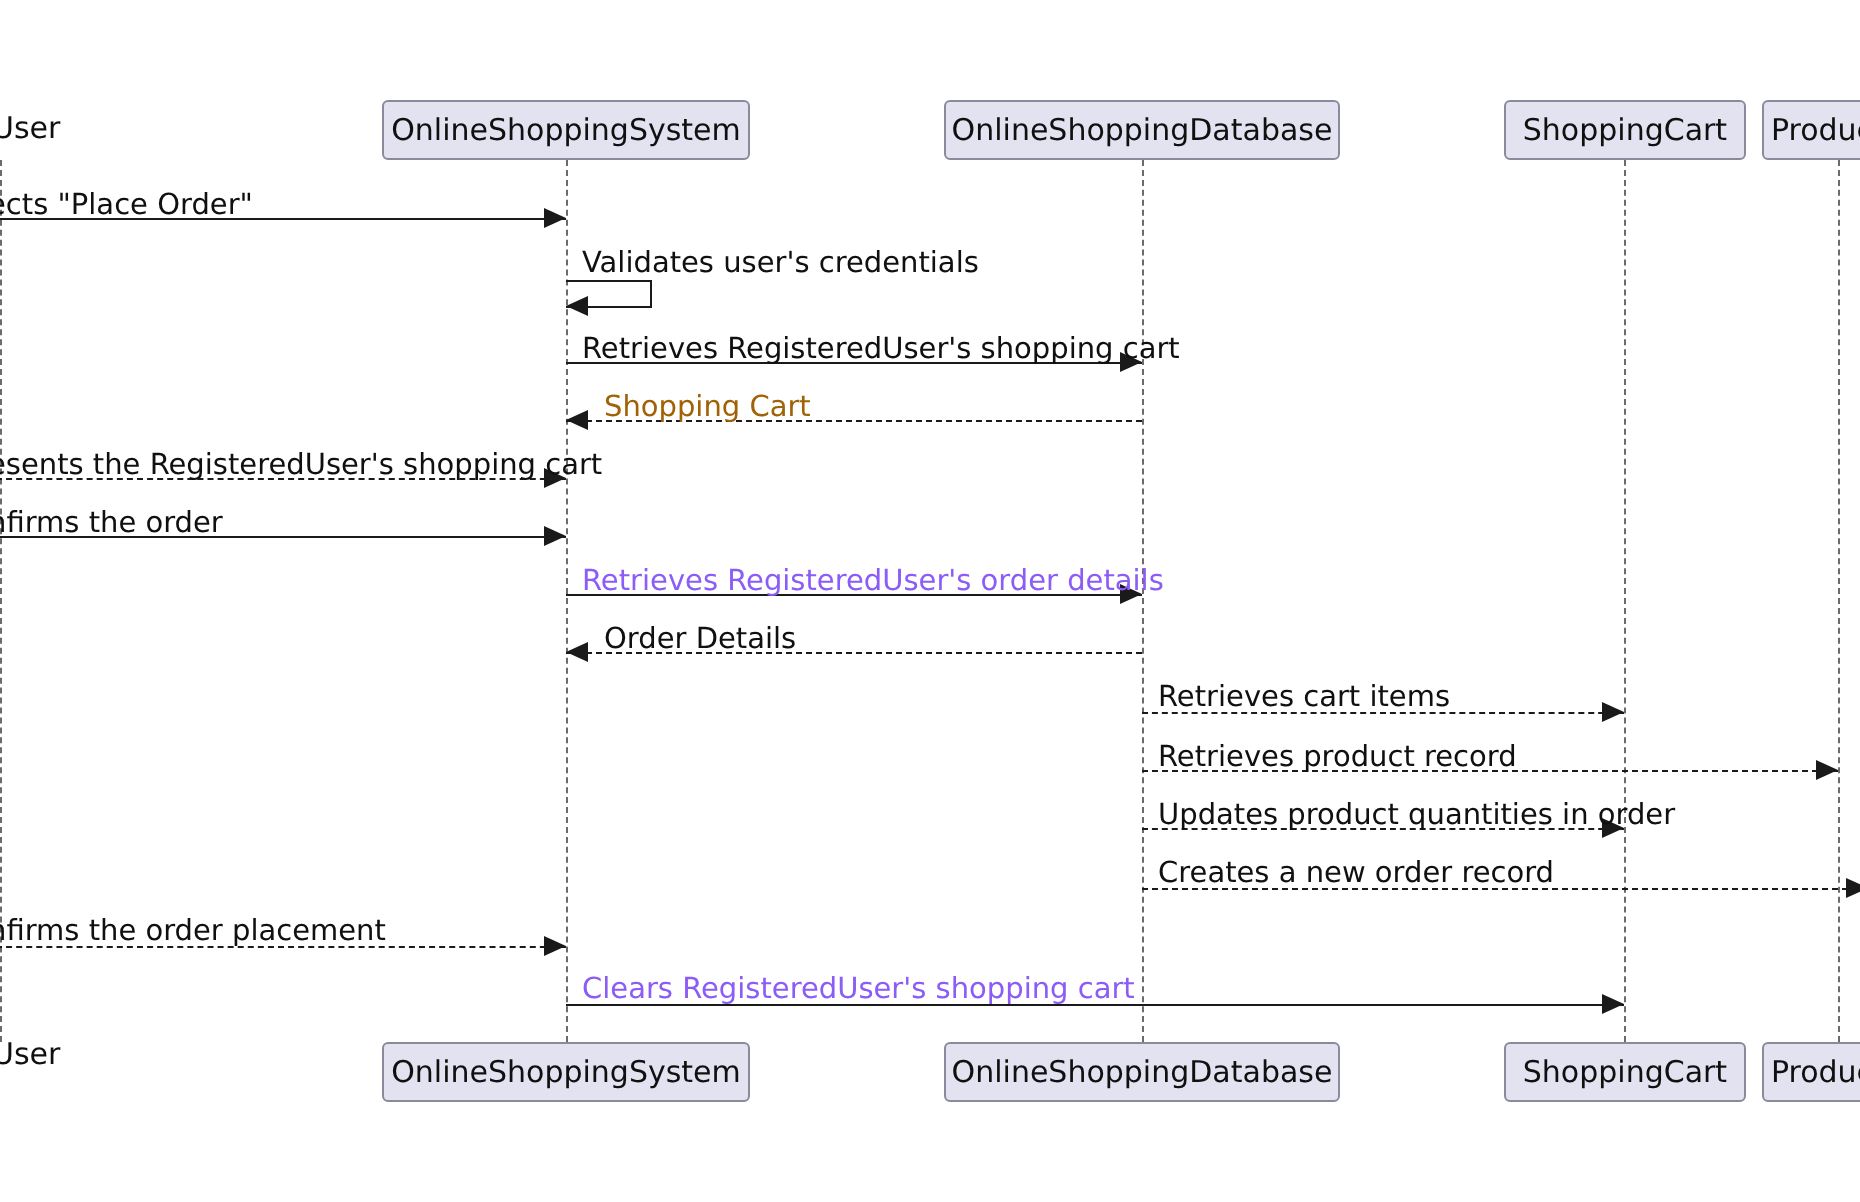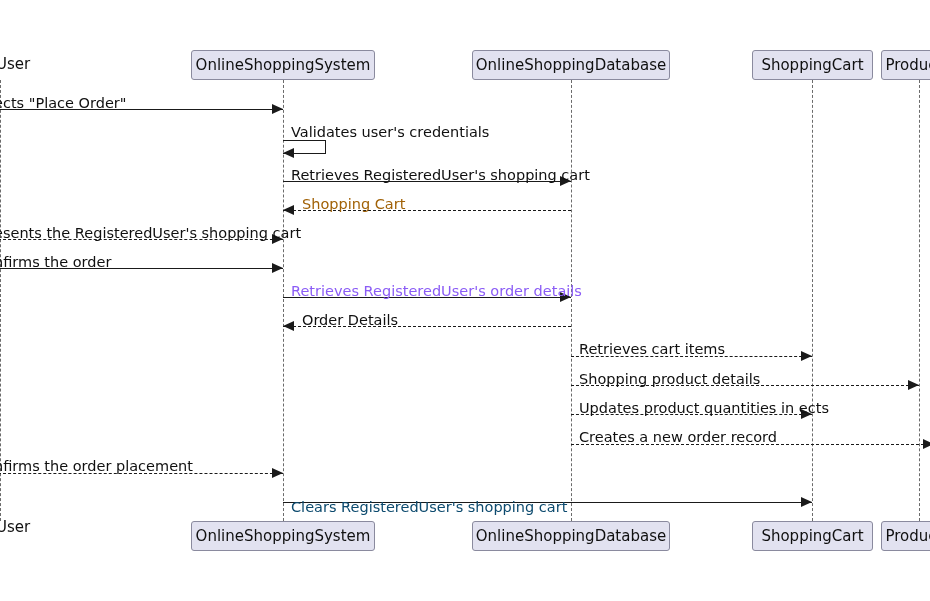--- a/index.html
+++ b/index.html
@@ -126,26 +126,26 @@
     <div class="arrowhead right" style="top: 292px; left: 560px; border-left-color: rgb(26, 26, 26);"></div>
     <div class="msg-label" style="left: 291px; top: 283px; color: #8b5cf6;">Retrieves RegisteredUser's order details</div>
     <div class="msg-line dotted" style="left: 283px; top: 326px; width: 288px; border-top-color: rgb(26, 26, 26);"></div>
     <div class="arrowhead left" style="top: 321px; left: 283px; border-right-color: rgb(26, 26, 26);"></div>
     <div class="msg-label" style="left: 302px; top: 312px; color: rgb(16, 16, 16); text-align: right;">Order Details</div>
     <div class="msg-line dotted" style="left: 571px; top: 356px; width: 241px; border-top-color: rgb(26, 26, 26);"></div>
     <div class="arrowhead right" style="top: 351px; left: 801px; border-left-color: rgb(26, 26, 26);"></div>
     <div class="msg-label" style="left: 579px; top: 341px; color: rgb(16, 16, 16);">Retrieves cart items</div>
     <div class="msg-line dotted" style="left: 571px; top: 385px; width: 348px; border-top-color: rgb(26, 26, 26);"></div>
     <div class="arrowhead right" style="top: 380px; left: 908px; border-left-color: rgb(26, 26, 26);"></div>
-    <div class="msg-label" style="left: 579px; top: 371px; color: rgb(16, 16, 16);">Shopping product details</div>
+    <div class="msg-label" style="left: 579px; top: 371px; color: rgb(16, 16, 16);">Retrieves product record</div>
     <div class="msg-line dotted" style="left: 571px; top: 414px; width: 241px; border-top-color: rgb(26, 26, 26);"></div>
     <div class="arrowhead right" style="top: 409px; left: 801px; border-left-color: rgb(26, 26, 26);"></div>
-    <div class="msg-label" style="left: 579px; top: 400px; color: rgb(16, 16, 16);">Updates product quantities in ects</div>
+    <div class="msg-label" style="left: 579px; top: 400px; color: rgb(16, 16, 16);">Updates product quantities in order</div>
     <div class="msg-line dotted" style="left: 571px; top: 444px; width: 363px; border-top-color: rgb(26, 26, 26);"></div>
     <div class="arrowhead right" style="top: 439px; left: 923px; border-left-color: rgb(26, 26, 26);"></div>
     <div class="msg-label" style="left: 579px; top: 429px; color: rgb(16, 16, 16);">Creates a new order record</div>
     <div class="msg-line dotted" style="left: -2px; top: 473px; width: 285px; border-top-color: rgb(26, 26, 26);"></div>
     <div class="arrowhead right" style="top: 468px; left: 272px; border-left-color: rgb(26, 26, 26);"></div>
     <div class="msg-label" style="left: -6px; top: 458px; color: rgb(16, 16, 16);">nfirms the order placement</div>
     <div class="msg-line" style="left: 283px; top: 502px; width: 529px; border-top-color: rgb(26, 26, 26);"></div>
     <div class="arrowhead right" style="top: 497px; left: 801px; border-left-color: rgb(26, 26, 26);"></div>
-    <div class="msg-label" style="left: 291px; top: 487px; color: #0c4a6e; margin-top: 12px;">Clears RegisteredUser's shopping cart</div>
+    <div class="msg-label" style="left: 291px; top: 487px; color: #8b5cf6;">Clears RegisteredUser's shopping cart</div>
   </div>
 
 </body></html>

